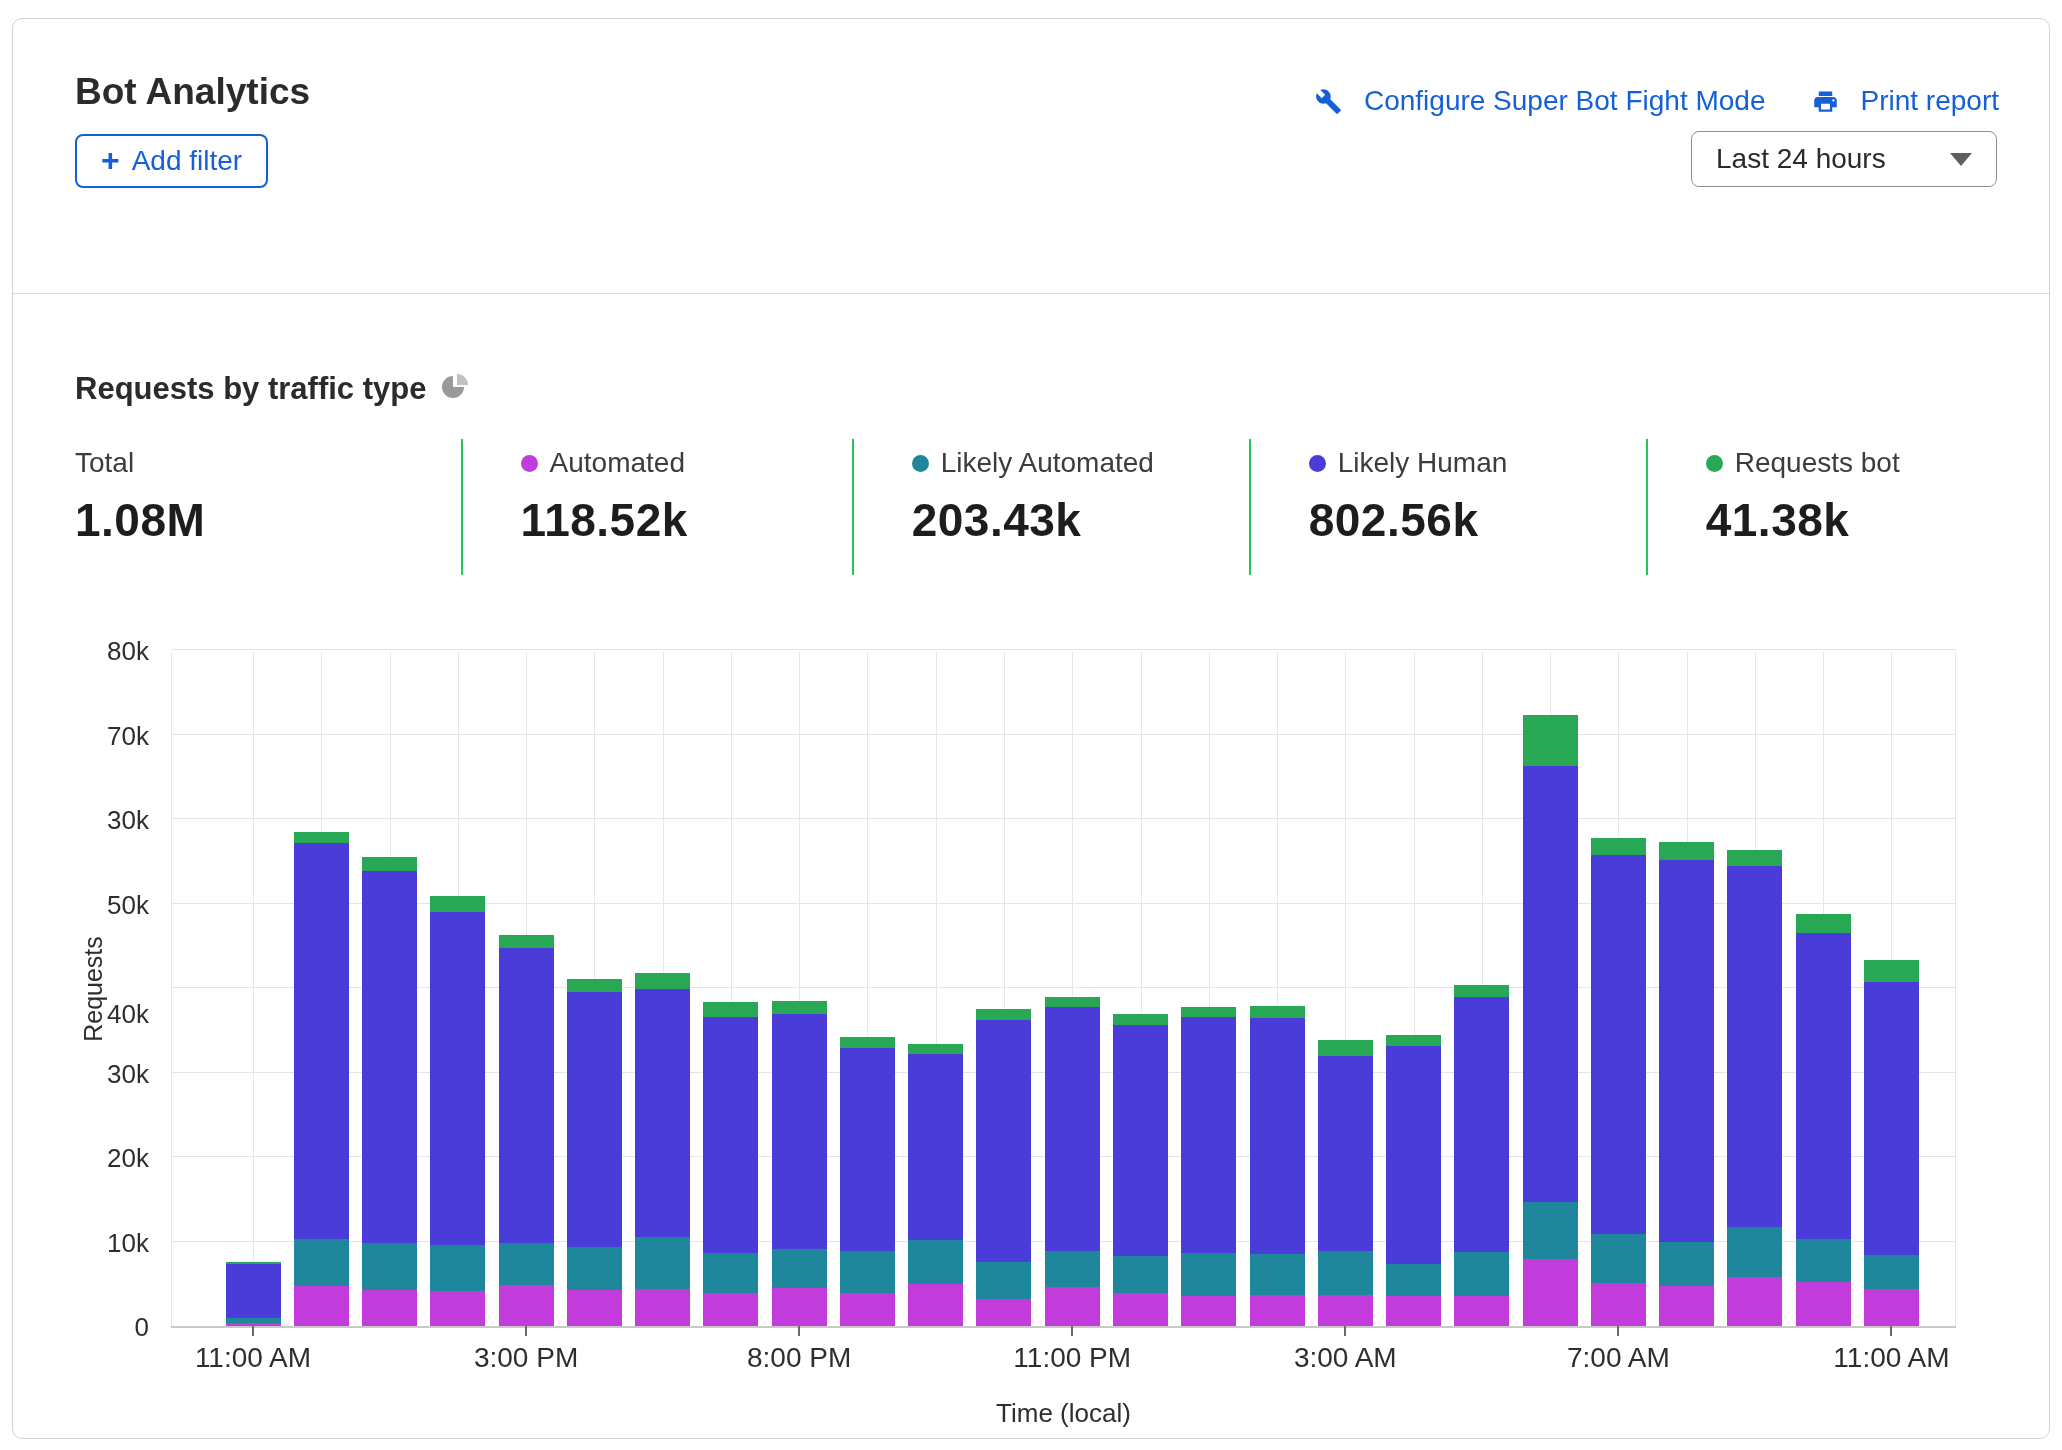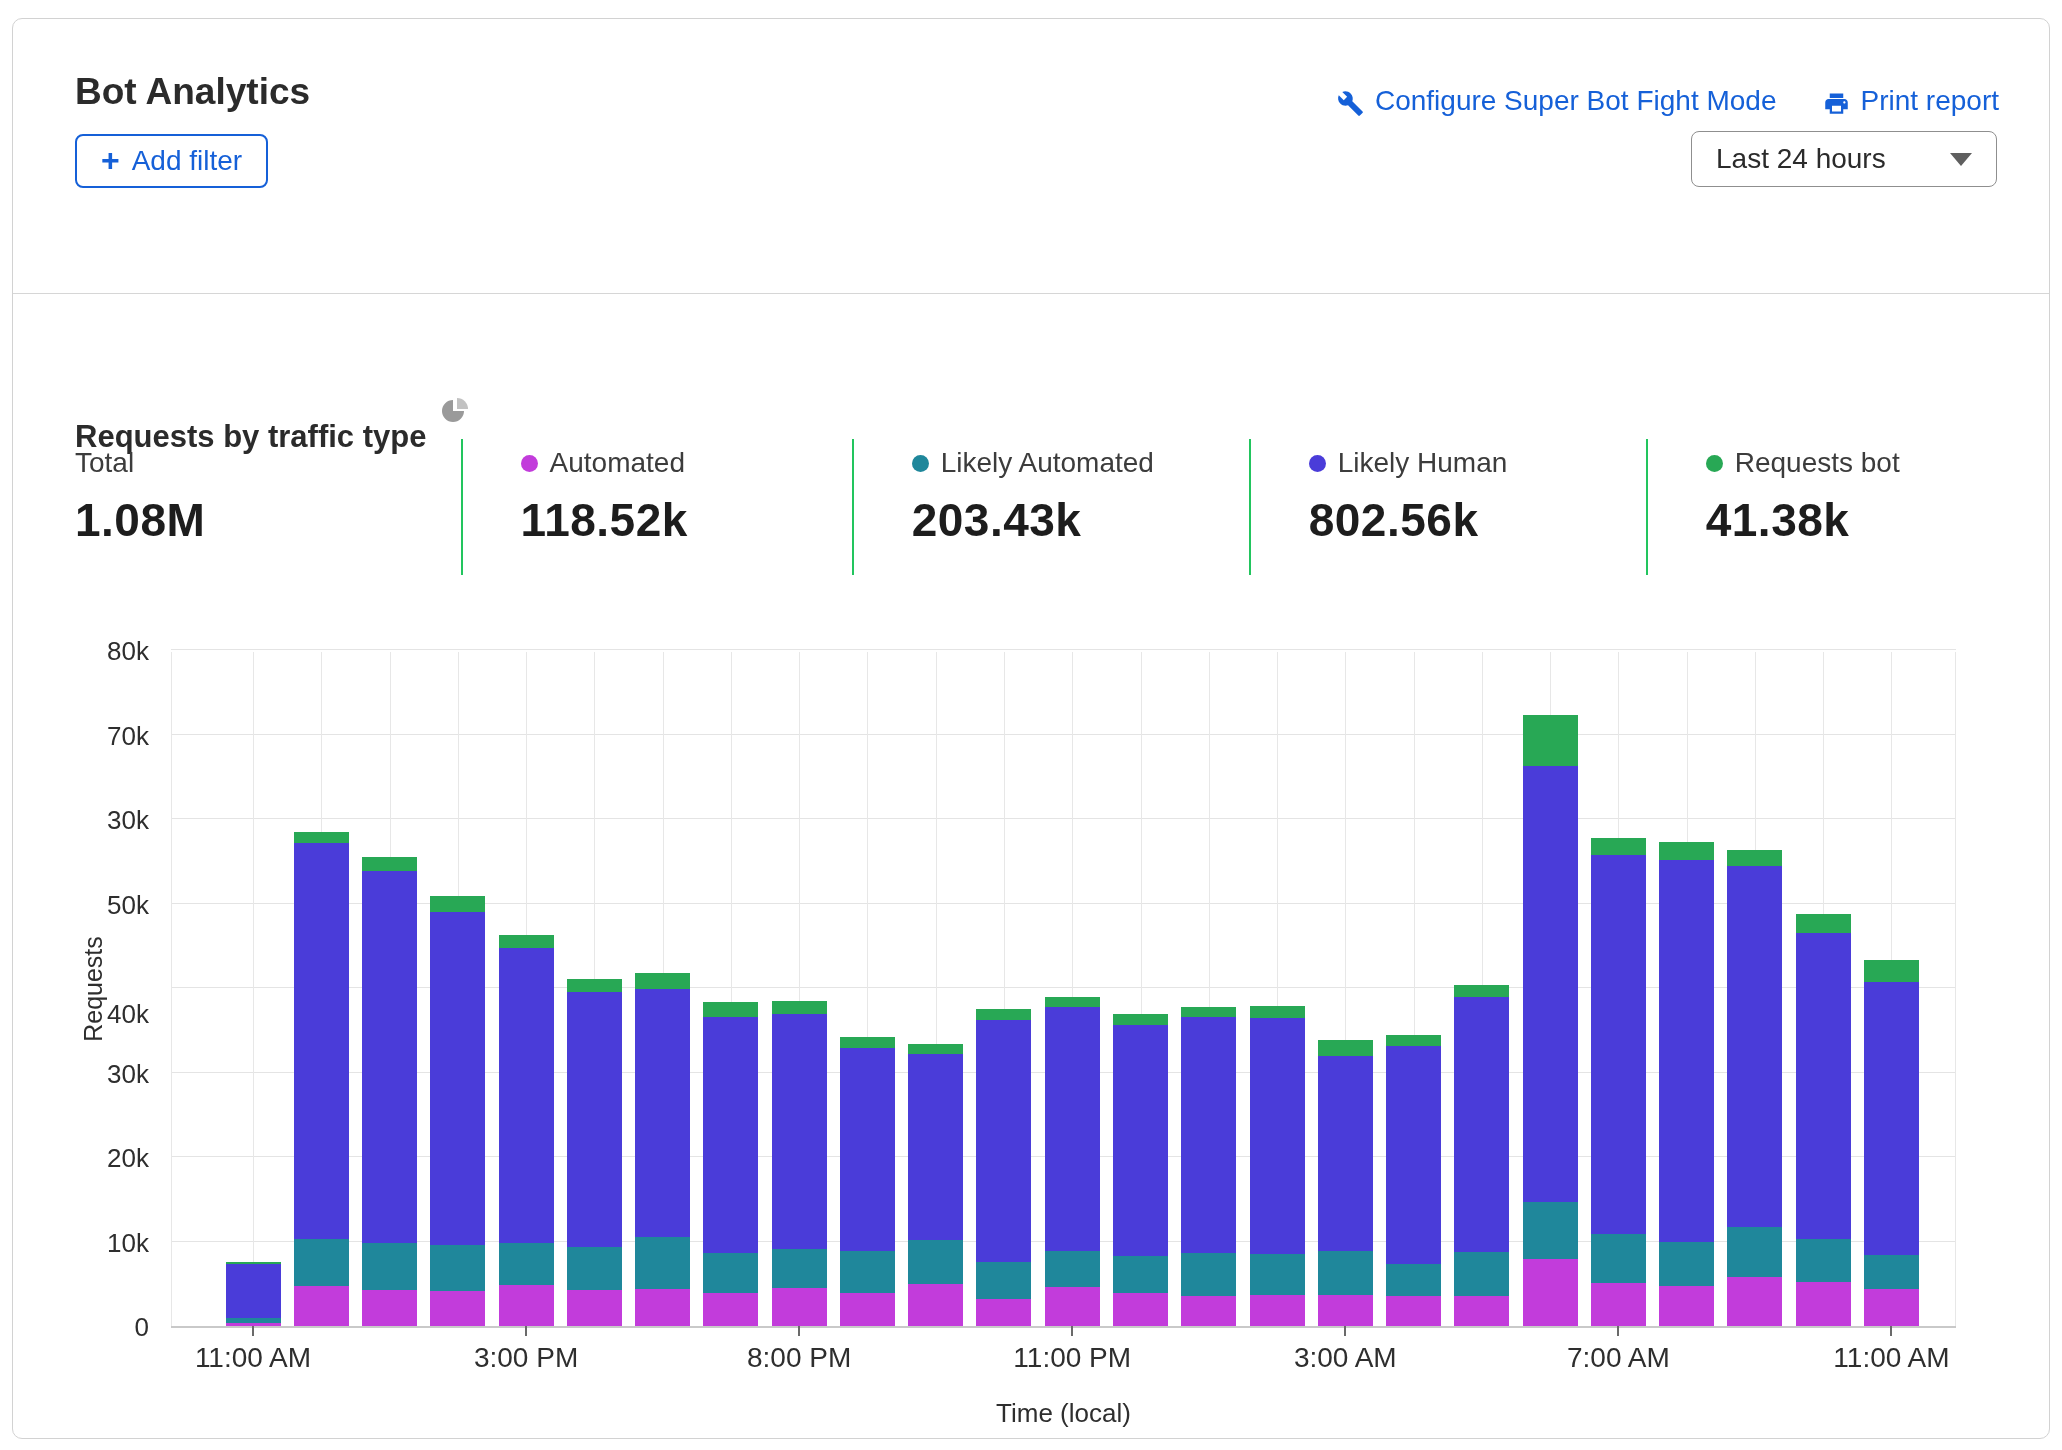--- a/index.html
+++ b/index.html
@@ -3,35 +3,35 @@
 <meta charset="utf-8">
 <style>
   * { margin:0; padding:0; box-sizing:border-box; }
   html,body { width:2062px; height:1450px; background:#fff;
     font-family:"Liberation Sans", sans-serif; color:#2f2f2f; overflow:hidden; }
   .card { position:absolute; left:12px; top:18px; width:2038px; height:1421px;
     background:#fff; border:1px solid #d2d2d2; border-radius:10px; }
   
   .page-title { position:absolute; left:62px; top:52px; font-size:37px; font-weight:bold; color:#2b2b2b; }
   .header-links { position:absolute; right:50px; top:66px; display:flex; gap:46px; align-items:center; }
-  .hlink { display:flex; align-items:flex-end; gap:11px; color:#1560d8; font-size:28px; cursor:pointer; }
+  .hlink { display:flex; align-items:center; gap:22px; color:#1560d8; font-size:28px; cursor:pointer; }
   .hlink svg { display:block; }
   .add-filter { position:absolute; left:62px; top:115px; height:54px; display:inline-flex;
     align-items:center; gap:12px; padding:0 24px; border:2px solid #1560d8; border-radius:8px;
     color:#1560d8; font-size:28px; background:#fff; cursor:pointer; }
   .add-filter .plus { font-size:32px; font-weight:bold; line-height:1; margin-top:-3px; }
   .range-select { position:absolute; right:52px; top:112px; width:306px; height:56px;
     border:1px solid #8f8f8f; border-radius:8px; background:#fff; display:flex; align-items:center;
     padding:0 24px; font-size:28px; color:#2b2b2b; cursor:pointer; }
   .range-select .caret { margin-left:auto; width:0; height:0; border-left:11px solid transparent;
     border-right:11px solid transparent; border-top:13px solid #5f5f5f; }
   .header-divider { position:absolute; left:0; top:274px; width:100%; border-top:1px solid #d6d6d6; }
   
   .section-title-row { position:absolute; left:62px; top:352px; display:flex; align-items:center; gap:15px; }
-  .section-title { font-size:31px; font-weight:bold; color:#2b2b2b;margin-top:48px; }
+  .section-title { font-size:31px; font-weight:bold; color:#2b2b2b; }
   
   .stats-row { position:absolute; left:62px; top:420px; right:36px; display:flex; align-items:flex-start; }
   .stat-col { padding:8px 0 28px 0; }
   .stat-col.bordered { border-left:2px solid #22c55e; padding-left:58px; }
   .stat-label-row { display:flex; align-items:center; gap:12px; font-size:28px; color:#3c3c3c; }
   .stat-dot { width:17px; height:17px; border-radius:50%; flex:0 0 auto; }
   .stat-value { margin-top:14px; font-size:46px; font-weight:bold; color:#1d1d1d; letter-spacing:0.5px; }
   
   .plot { position:absolute; left:158px; top:633px; width:1785px; height:676px;
     border-bottom:2px solid #c9c9c9; }

